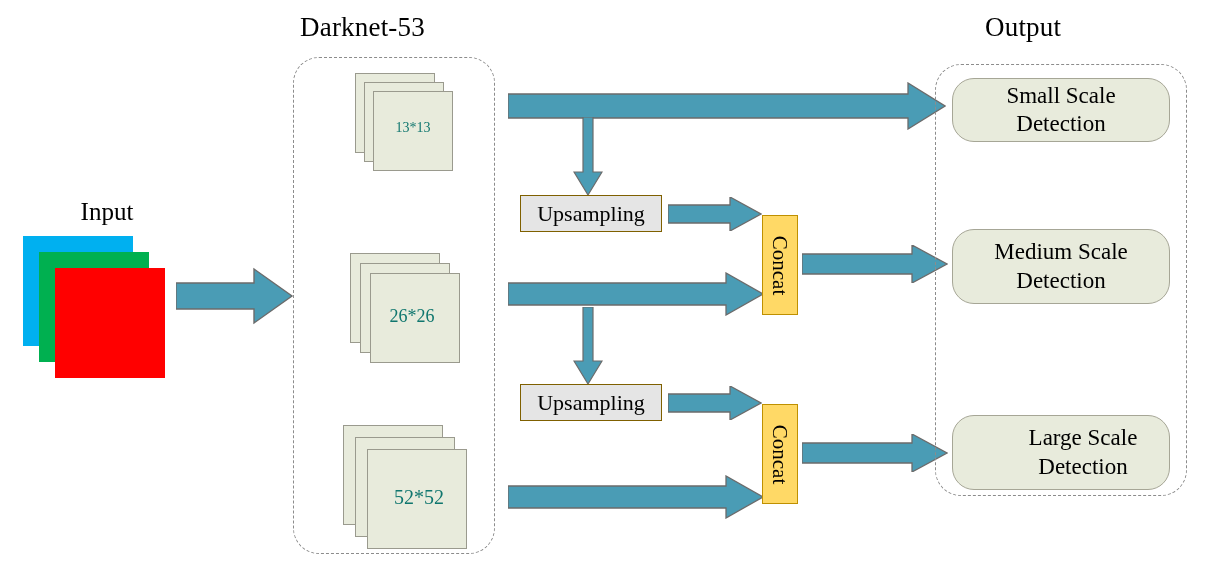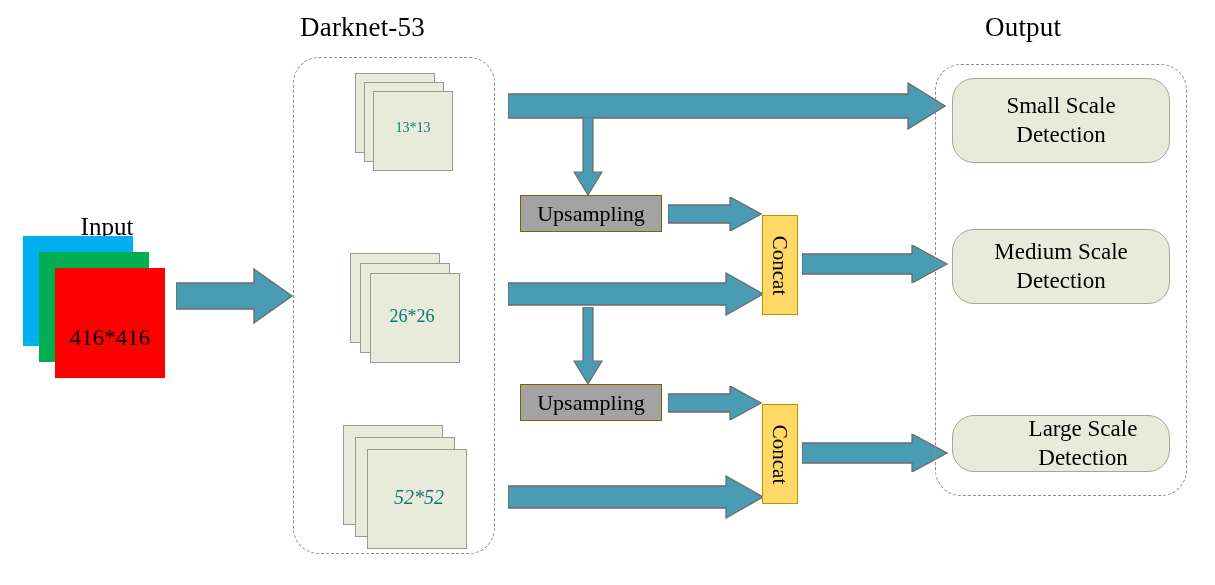--- a/index.html
+++ b/index.html
@@ -45,21 +45,20 @@
   }
   .rgb-blue  { background: #00b0f0; }
   .rgb-green { background: #00b050; }
   .rgb-red   { background: #ff0000; }
   .rgb-label {
     position: absolute;
     font-family: "Liberation Serif", "DejaVu Serif", serif;
     font-size: 25px;
     color: #000000;
     white-space: nowrap;
-    margin-top: 15px;
   }
 
   
   .fm-sheet {
     position: absolute;
     background: #e8ebdc;
     border: 1.2px solid #9a9a8e;
     box-sizing: border-box;
   }
   .fm-label {
@@ -84,21 +83,21 @@
     font-family: "Liberation Serif", "DejaVu Serif", serif;
     font-size: 23px;
     color: #000000;
     line-height: 1.22;
     text-align: center;
   }
 
   
   .ups-box {
     position: absolute;
-    background: #a3a3a3;
+    background: #e5e5e5;
     border: 1.2px solid #7f6000;
     box-sizing: border-box;
     display: flex;
     align-items: center;
     justify-content: center;
     font-family: "Liberation Serif", "DejaVu Serif", serif;
     font-size: 22px;
     color: #000000;
     white-space: nowrap;
   }
@@ -132,21 +131,20 @@
 </head>
 <body>
 
 <div id="canvas">
 
   <div class="rgb-label" style="left:52px; top:198px; width:110px; text-align:center;">Input</div>
 
   <div class="rgb-plate rgb-blue" style="left:23px;  top:236px; width:110px; height:110px;"></div>
   <div class="rgb-plate rgb-green" style="left:39px;  top:252px; width:110px; height:110px;"></div>
   <div class="rgb-plate rgb-red" style="left:55px;  top:268px; width:110px; height:110px;"></div>
-  <div class="rgb-label" style="left:55px; top:310px; width:110px; text-align:center; font-size:23px;">416*416</div>
 
   <div class="arrow" style="left:176px; top:265px; width:118px; height:62px;">
     <svg width="118" height="62" viewBox="0 0 118 62">
       <polygon points="0,18 78,18 78,4 116,31 78,58 78,44 0,44" fill="#4a9cb5" stroke="#6b6b6b" stroke-width="1.4"></polygon>
     </svg>
   </div>
 
   <div class="grp-title" style="left:300px; top:12px; width:190px;">Darknet-53</div>
 
   <div class="dashed-box" style="left:293px; top:57px; width:202px; height:497px;"></div>
@@ -162,21 +160,21 @@
     <div class="fm-sheet" style="left:350px; top:253px; width:90px; height:90px;"></div>
     <div class="fm-sheet" style="left:360px; top:263px; width:90px; height:90px;"></div>
     <div class="fm-sheet" style="left:370px; top:273px; width:90px; height:90px;"></div>
     <div class="fm-label" style="left:370px; top:306px; width:84px; font-size:18px;">26*26</div>
   </div>
 
   <div>
     <div class="fm-sheet" style="left:343px; top:425px; width:100px; height:100px;"></div>
     <div class="fm-sheet" style="left:355px; top:437px; width:100px; height:100px;"></div>
     <div class="fm-sheet" style="left:367px; top:449px; width:100px; height:100px;"></div>
-    <div class="fm-label" style="left:367px; top:486px; width:104px; font-size:20px;font-style:italic;">52*52</div>
+    <div class="fm-label" style="left:367px; top:486px; width:104px; font-size:20px;">52*52</div>
   </div>
 
   <div class="arrow" style="left:508px; top:82px; width:438px; height:48px;">
     <svg width="438" height="48" viewBox="0 0 438 48">
       <polygon points="0,12 400,12 400,1 437,24 400,47 400,36 0,36" fill="#4a9cb5" stroke="#6b6b6b" stroke-width="1.3"></polygon>
     </svg>
   </div>
 
   <div class="arrow" style="left:573px; top:117px; width:30px; height:79px;">
     <svg width="30" height="79" viewBox="0 0 30 79">
@@ -239,28 +237,28 @@
   <div class="arrow" style="left:802px; top:434px; width:146px; height:38px;">
     <svg width="146" height="38" viewBox="0 0 146 38">
       <polygon points="0,9 110,9 110,0 145,19 110,38 110,29 0,29" fill="#4a9cb5" stroke="#6b6b6b" stroke-width="1.3"></polygon>
     </svg>
   </div>
 
   <div class="grp-title" style="left:985px; top:12px; width:140px;">Output</div>
 
   <div class="dashed-box" style="left:935px; top:64px; width:252px; height:432px;"></div>
 
-  <div class="pill" style="left:952px; top:78px; width:218px; height:85px;">
+  <div class="pill" style="left:952px; top:78px; width:218px; height:64px;">
     <span>Small Scale</span>
     <span>Detection</span>
   </div>
 
   <div class="pill" style="left:952px; top:229px; width:218px; height:75px;">
     <span>Medium Scale</span>
     <span>Detection</span>
   </div>
 
-  <div class="pill" style="left:952px; top:415px; width:218px; height:57px;padding-left:44px;">
+  <div class="pill" style="left:952px; top:415px; width:218px; height:75px;padding-left:44px;">
     <span>Large Scale</span>
     <span>Detection</span>
   </div>
 
 </div>
 
 </body></html>

